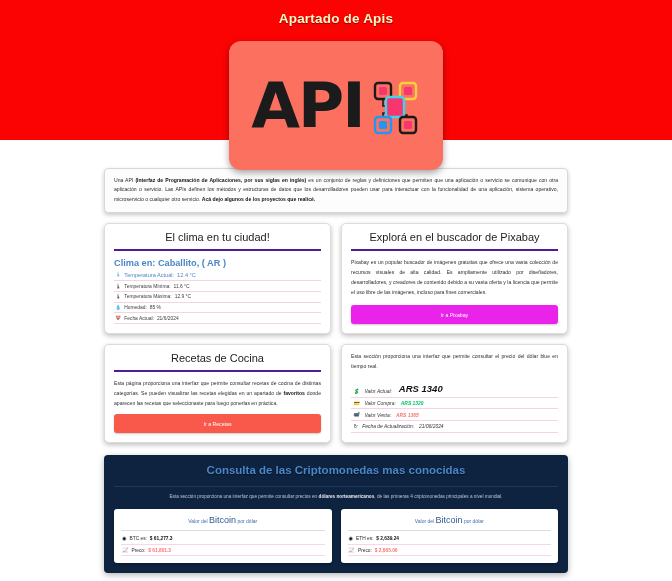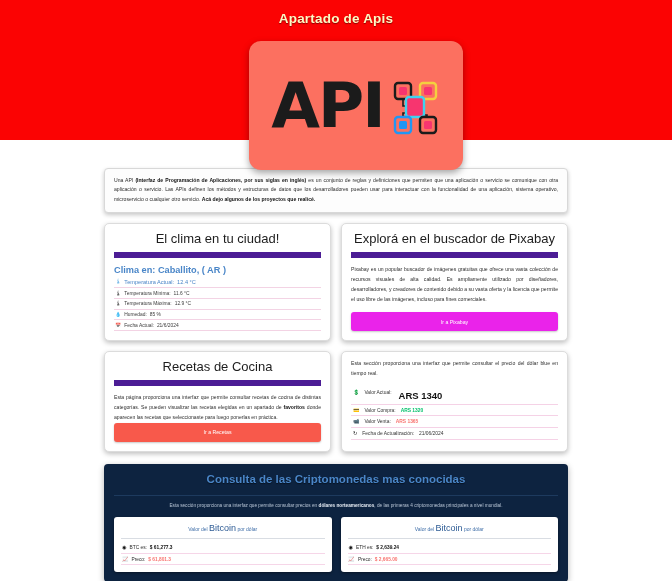--- a/index.html
+++ b/index.html
@@ -35,21 +35,20 @@
     top: 41px;
     transform: translateX(-50%);
     width: 214px;
     height: 129px;
     background: #fc7060;
     border-radius: 12px;
     box-shadow: 0 3px 7px rgba(0,0,0,.35);
     display: flex;
     align-items: center;
     justify-content: center;
-    margin-left: 20px;
   }
   .api-word {
     font-family: "DejaVu Sans", sans-serif;
     font-size: 63px;
     font-weight: bold;
     color: #1b1b1b;
     letter-spacing: -2px;
     line-height: .85;
   }
   .api-net { margin-left: 5px; }
@@ -84,25 +83,25 @@
     background: #ffffff;
     border: 1px solid #dcdcdc;
     border-radius: 5px;
     box-shadow: 0 2px 5px rgba(0,0,0,.25);
     padding: 7px 9px 9px 9px;
     display: flex;
     flex-direction: column;
   }
   .card-title {
     text-align: center;
-    font-size: 13px;
+    font-size: 11px;
     color: #1d1d1d;
     font-weight: normal;
     padding-bottom: 6px;
-    border-bottom: 6px solid #4c1d95;
+    border-bottom: 2px solid #4c1d95;
     margin-bottom: 7px;
   }
   .card-body {
     font-size: 5.1px;
     line-height: 1.95;
     color: #2d2d2d;
     text-align: justify;
   }
   .card-body b { font-weight: bold; color: #111; }
 
@@ -144,27 +143,28 @@
     font-family: inherit;
     box-shadow: 0 1px 2px rgba(0,0,0,.22);
   }
   .btn-pixabay { background: #ea23ea; }
   .btn-recetas { background: #f8594b; }
 
   
   .dlist { margin-top: 8px; }
   .drow {
     display: flex;
-    align-items: flex-start;
+    align-items: flex-end;
     gap: 5px;
     font-size: 4.9px;
     color: #333;
     border-bottom: 1px solid #f5d2e6;
     padding: 3px 0 2.6px 2px;
     white-space: nowrap;
+    font-style: italic;
   }
   .drow .ic { color: #111; font-size: 5.2px; line-height: 1; }
   .drow.big .val {
     font-size: 9.5px;
     font-weight: bold;
     color: #121212;
     margin-left: 2px;
   }
   .val-green { color: #06c06c; font-weight: bold; }
   .val-red { color: #f8736f; font-weight: bold; }

